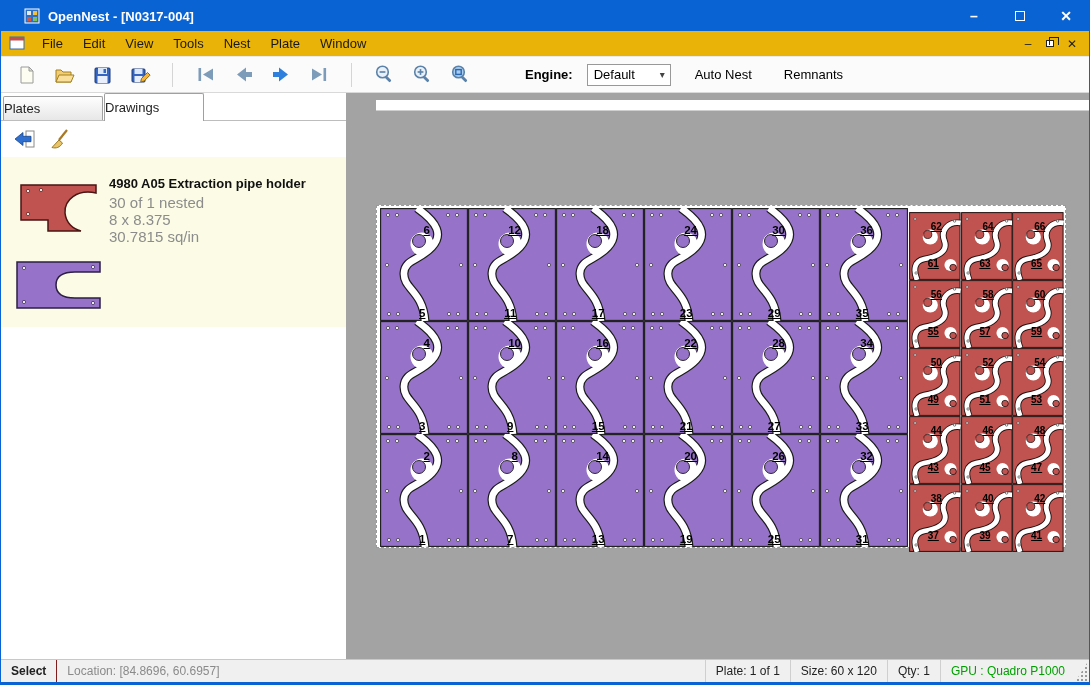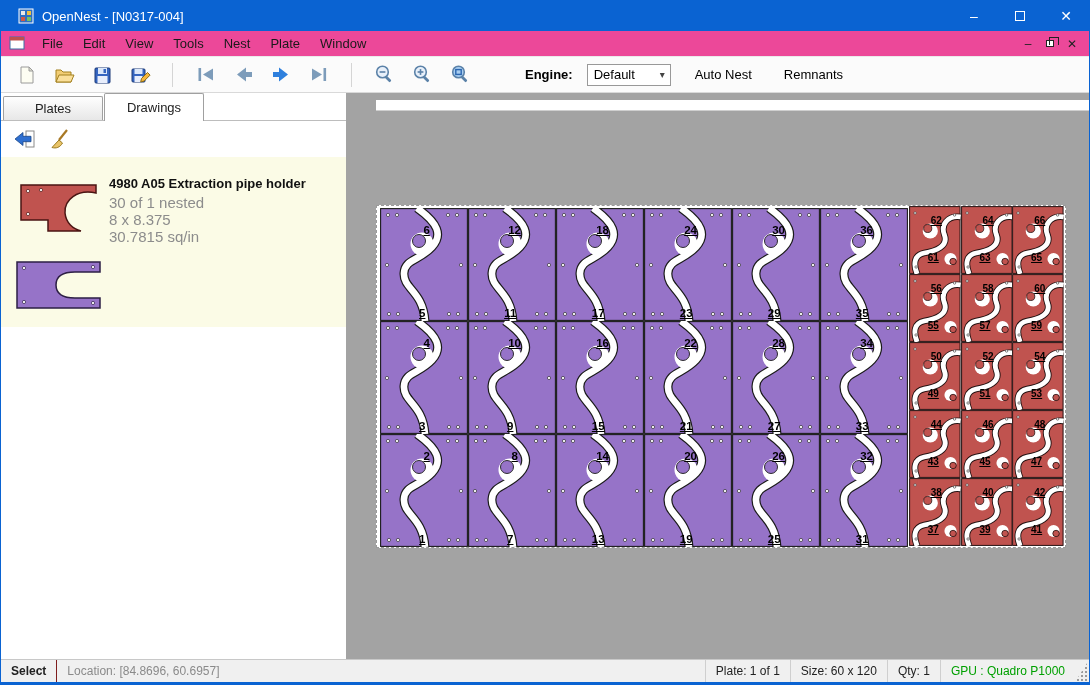--- a/index.html
+++ b/index.html
@@ -1,28 +1,28 @@
 <!DOCTYPE html>
 <html><head>
 <meta charset="utf-8">
 <style>
   * { margin:0; padding:0; box-sizing:border-box; }
   html,body { width:1090px; height:685px; overflow:hidden; font-family:"Liberation Sans", sans-serif; }
   .window { width:1090px; height:685px; display:flex; flex-direction:column; border:1px solid #0a63d2; border-bottom:3px solid #0a63d2; background:#fff; }
 
   
-  .titlebar { height:30px; flex:0 0 30px; background:#0a63d2; display:flex; align-items:center; color:#fff; font-size:13px; padding-left:17px; }
+  .titlebar { height:30px; flex:0 0 30px; background:#0a63d2; display:flex; align-items:center; color:#fff; font-size:13px; padding-left:23px;font-weight:bold; }
   .titlebar .app-icon { width:16px; height:16px; margin-right:8px; display:inline-flex; }
   .title-text { flex:1; }
   .win-controls { display:flex; height:30px; }
   .win-btn { width:46px; height:30px; display:flex; align-items:center; justify-content:center; font-size:14px; color:#fff; cursor:default; }
   .max-box { width:10px; height:10px; border:1px solid #fff; display:inline-block; }
 
   
-  .menubar { height:14px; flex:0 0 26px; background:#ec4899; display:flex; align-items:center; font-size:13px; color:#1a1a1a; border-bottom:1px solid #eaeaea; padding-left:6px; }
+  .menubar { height:14px; flex:0 0 26px; background:#eab308; display:flex; align-items:center; font-size:13px; color:#1a1a1a; border-bottom:1px solid #eaeaea; padding-left:6px; }
   .mdi-doc-icon { width:17px; height:15px; margin:0 6px 0 2px; display:inline-flex; }
   .menu-item { padding:0 10px; height:26px; line-height:26px; }
   .mdi-controls { margin-left:auto; display:flex; align-items:center; height:26px; padding-right:6px; }
   .mdi-btn { width:22px; height:20px; display:flex; align-items:center; justify-content:center; color:#222; font-size:12px; }
   .restore-glyph { position:relative; width:8px; height:7px; border:1px solid #222; background:#fff; }
   .restore-glyph::before { content:""; position:absolute; left:2px; top:-4px; width:8px; height:7px; border:1px solid #222; border-bottom:none; }
 
   
   .toolbar { height:36px; flex:0 0 36px; background:#fbfbfb; border-bottom:1px solid #d9d9d9; display:flex; align-items:center; padding-left:10px; font-size:13px;gap:8px; }
   .tb-btn { width:30px; height:30px; display:flex; align-items:center; justify-content:center; }
@@ -31,37 +31,37 @@
   .combo { width:84px; height:22px; background:#fff; border:1px solid #999; display:flex; align-items:center; padding-left:6px; position:relative; }
   .combo-arrow { margin-left:auto; padding-right:5px; font-size:10px; color:#444; }
   .tool-text-btn { padding:0 8px; margin-left:8px; height:26px; line-height:26px; }
 
   
   .content { flex:1; min-height:0; display:flex; }
 
   
   .sidebar { width:345px; flex:0 0 345px; background:#fff; display:flex; flex-direction:column; }
   .tabstrip { display:flex; align-items:flex-end; height:28px; padding-left:2px; background:#fff; border-bottom:1px solid #bdbdbd; }
-  .tab { height:24px; line-height:23px; min-width:100px; text-align:center; font-size:13px; border:1px solid #a0a0a0; border-bottom:none; background:linear-gradient(#fefefe,#e7e7e7); color:#222; margin-right:1px; border-radius:2px 2px 0 0; }
+  .tab { height:24px; line-height:23px; min-width:100px; text-align:left; font-size:13px; border:1px solid #a0a0a0; border-bottom:none; background:linear-gradient(#fefefe,#e7e7e7); color:#222; margin-right:1px; border-radius:2px 2px 0 0; }
   .tab.active { height:28px; line-height:27px; background:#fff; margin-bottom:-1px; }
   .side-toolbar { height:36px; display:flex; align-items:center; padding-left:8px; background:#fff; }
   .side-btn { width:32px; height:28px; border:none; background:transparent; display:flex; align-items:center; justify-content:center; margin-right:4px; }
   .drawing-list { background:#fbfbe6; padding:13px 0 6px 0; }
   .drawing-item { display:flex; padding:4px 8px 8px 8px; }
   .thumb { width:100px; flex:0 0 100px; display:flex; align-items:center; justify-content:center; }
   .drawing-info { flex:1; padding-top:2px; }
   .drawing-title { font-size:13px; font-weight:bold; color:#111; margin-bottom:3px; }
   .drawing-meta { font-size:15px; color:#8c8c8c; line-height:17px; }
 
   
   .canvas { flex:1; position:relative; background:#a3a3a3; overflow:hidden; }
   .canvas-top-strip { position:absolute; left:30px; top:7px; right:0; height:11px; background:#fff; border-bottom:1px solid #cfcfcf; }
   .plate { position:absolute; left:30px; top:112px; width:690px; height:343px; background:#fff; border:1px dashed #9a9a9a; }
   .purple-grid { position:absolute; left:3px; top:2px; width:528px; height:339px; display:grid; grid-template-columns:repeat(6,1fr); grid-template-rows:repeat(3,1fr); }
-  .red-grid { position:absolute; left:532px; top:0; width:155px; height:340px; display:grid; grid-template-columns:repeat(3,1fr); grid-template-rows:repeat(5,1fr); }
+  .red-grid { position:absolute; left:532px; top:6px; width:155px; height:340px; display:grid; grid-template-columns:repeat(3,1fr); grid-template-rows:repeat(5,1fr); }
   .pcell, .rcell { position:relative; }
   .pcell svg, .rcell svg { position:absolute; inset:0; width:100%; height:100%; display:block; }
   .pnum, .rnum { position:absolute; font-weight:bold; color:#000; text-decoration:underline; transform:translateX(-50%); white-space:nowrap; }
   .pnum { font-size:11.5px; }
   .pnum.top { top:14%; left:53%; }
   .pnum.bot { bottom:2%; left:48%; }
   .rnum { font-size:10px; }
   .rnum.top { top:13%; left:53%; }
   .rnum.bot { top:68%; left:47%; }
 

